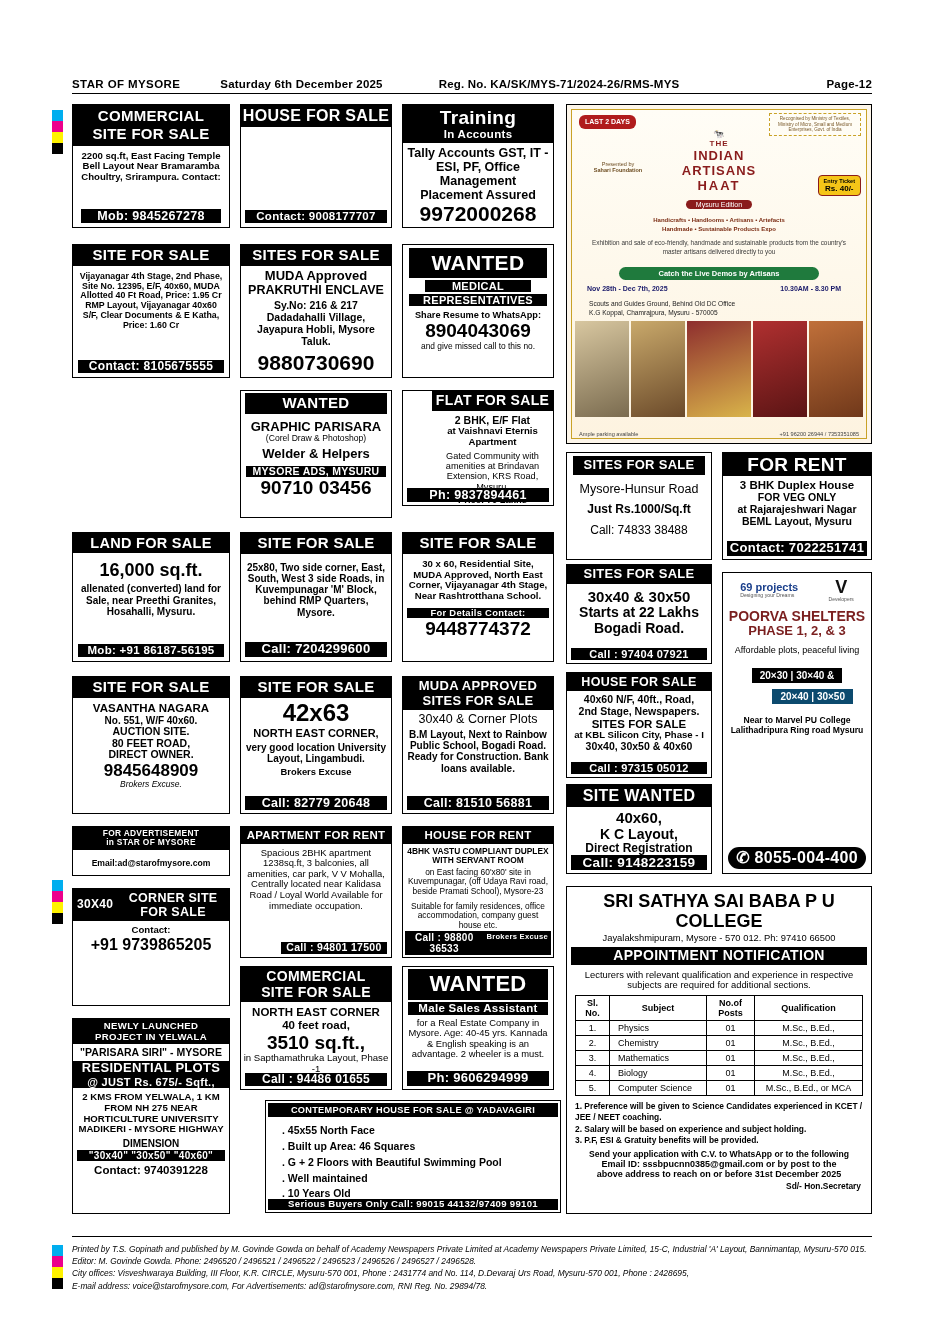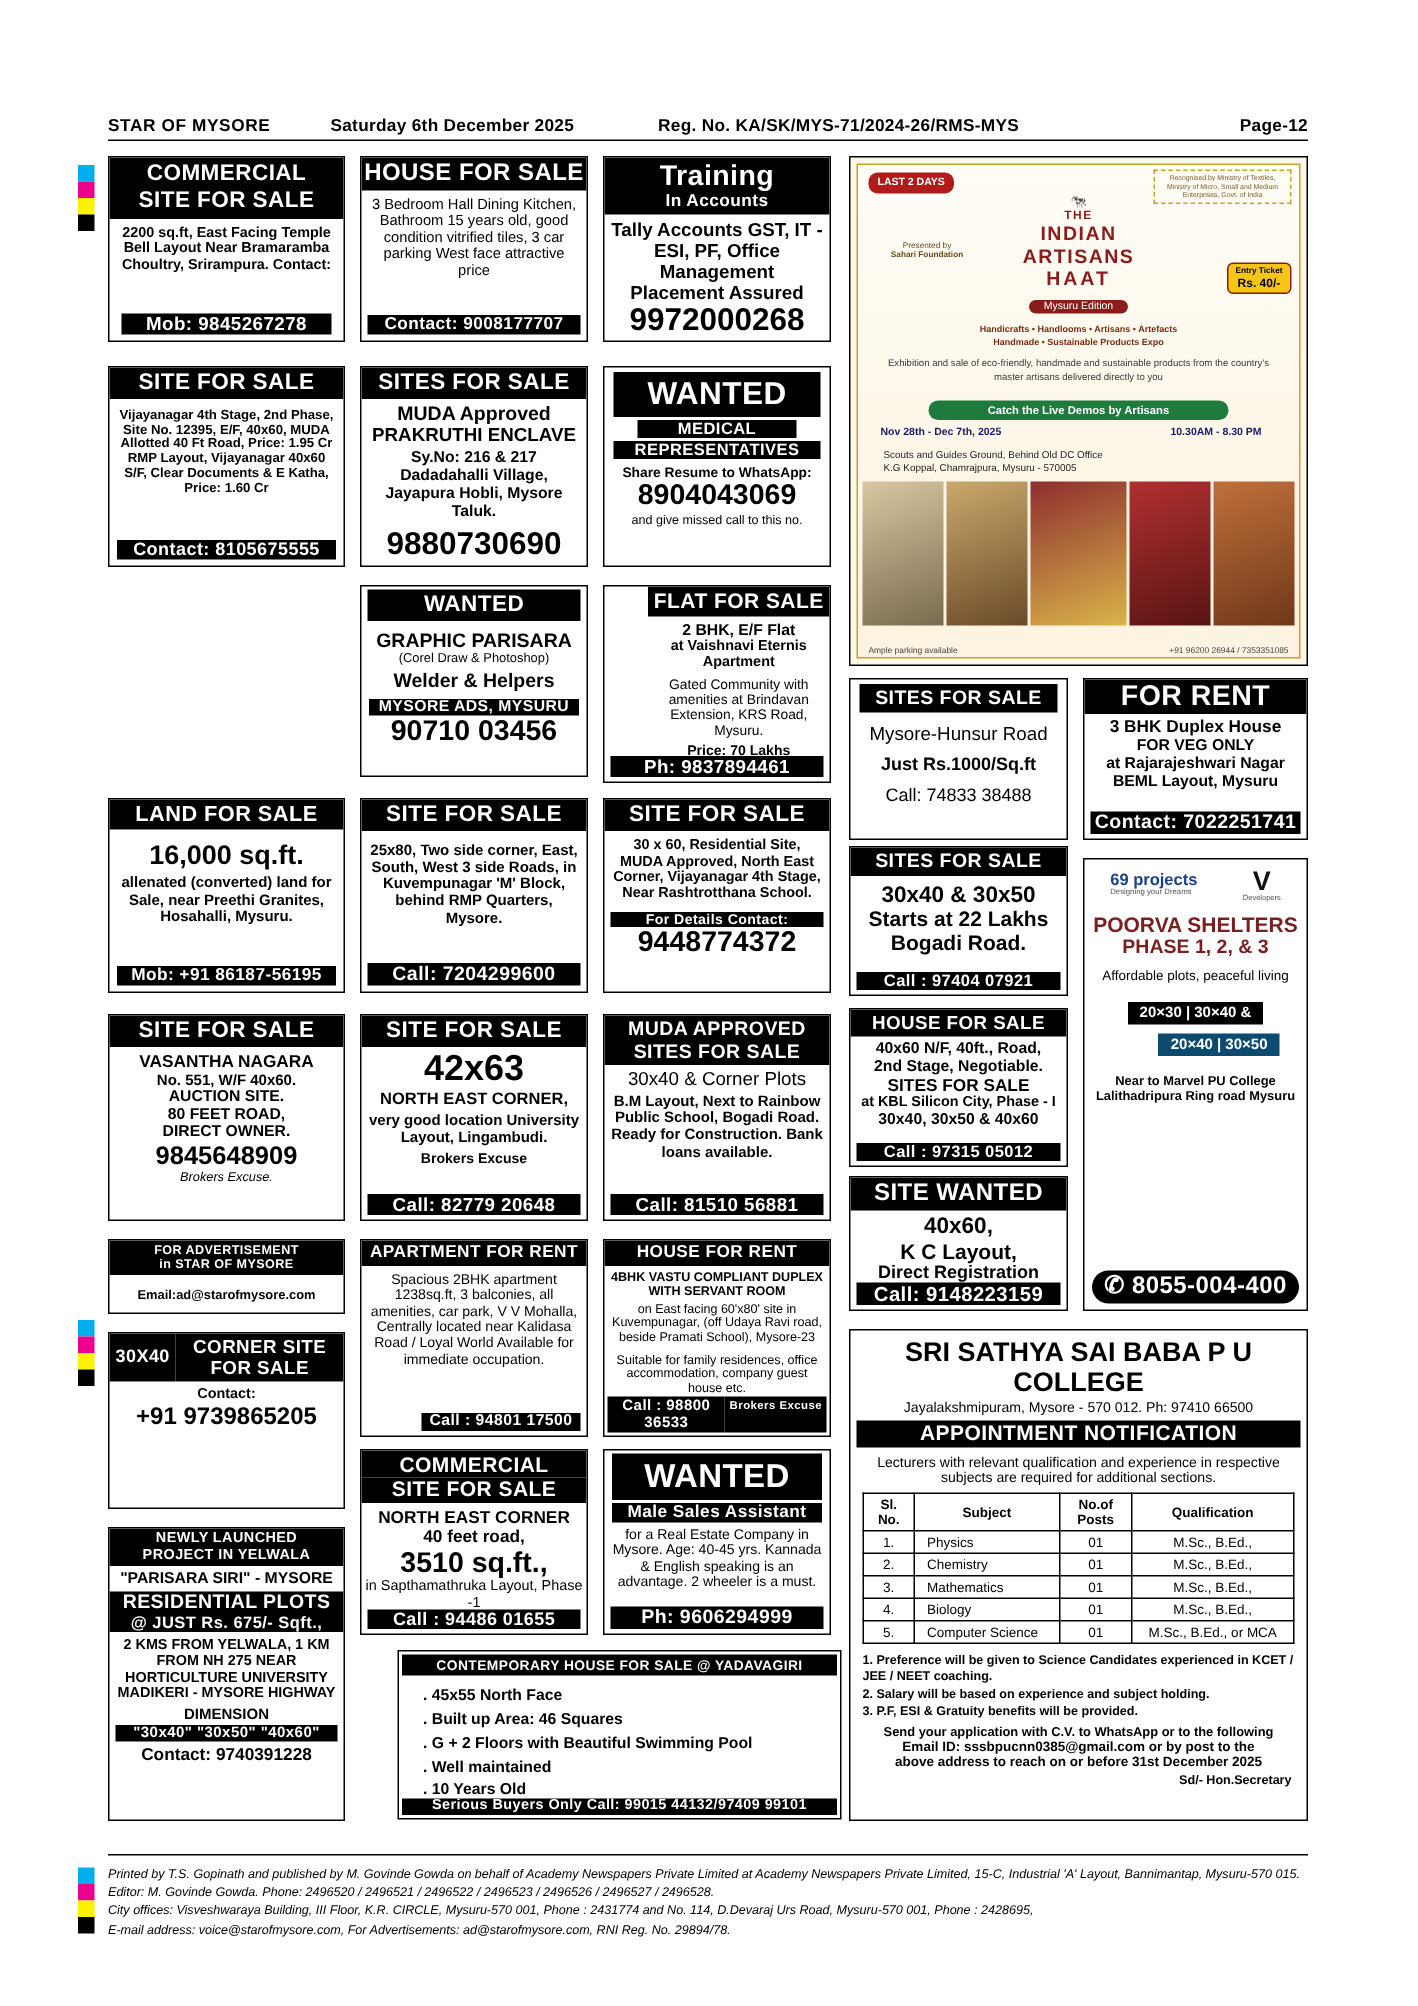--- a/index.html
+++ b/index.html
@@ -172,21 +172,20 @@
     <div class="blk" style="font-size:13px; margin-top:2px;">RESIDENTIAL PLOTS</div>
     <div class="blk" style="font-size:11px;">@ JUST Rs. 675/- Sqft.,</div>
     <div class="pad" style="font-size:9.6px; font-weight:bold; padding-top:4px;">2 KMS FROM YELWALA, 1 KM FROM NH 275 NEAR HORTICULTURE UNIVERSITY MADIKERI - MYSORE HIGHWAY</div>
     <div style="font-size:10px; font-weight:bold;">DIMENSION</div>
     <div class="blk" style="font-size:10px; margin:1px 4px;">"30x40" "30x50" "40x60"</div>
     <div style="font-size:11.5px; font-weight:bold; padding-top:2px;">Contact: 9740391228</div>
   </div>
 
   <div class="ad" style="left:240px; top:104px; width:152px; height:124px;">
     <div class="blk" style="font-size:16px; padding:2px 0;">HOUSE FOR SALE</div>
-    <div class="pad" style="font-size:9.8px; padding-top:5px;">3 Bedroom Hall Dining Kitchen, Bathroom 15 years old, good condition vitrified tiles, 3 car parking West face attractive price</div>
     <div class="blk" style="font-size:11.5px; position:absolute; left:4px; right:4px; bottom:4px;">Contact: 9008177707</div>
   </div>
 
   <div class="ad" style="left:240px; top:244px; width:152px; height:134px;">
     <div class="blk" style="font-size:15px; padding:2px 0;">SITES FOR SALE</div>
     <div style="font-size:13px; font-weight:bold; padding-top:3px;">MUDA Approved</div>
     <div style="font-size:12.5px; font-weight:bold;">PRAKRUTHI ENCLAVE</div>
     <div class="pad" style="font-size:10.5px; font-weight:bold;">Sy.No: 216 &amp; 217 Dadadahalli Village, Jayapura Hobli, Mysore Taluk.</div>
     <div style="font-size:21px; font-weight:bold; position:absolute; left:0; right:0; bottom:2px;">9880730690</div>
   </div>
@@ -252,21 +251,21 @@
 
   <div class="ad" style="left:402px; top:244px; width:152px; height:134px;">
     <div class="blk" style="font-size:21px; padding:3px 0; margin:3px 6px 0;">WANTED</div>
     <div class="blk" style="font-size:11px; margin:2px 22px 0;">MEDICAL</div>
     <div class="blk" style="font-size:11px; margin:2px 6px 0;">REPRESENTATIVES</div>
     <div style="font-size:9.2px; font-weight:bold; padding-top:4px;">Share Resume to WhatsApp:</div>
     <div style="font-size:19px; font-weight:bold;">8904043069</div>
     <div style="font-size:8.4px;">and give missed call to this no.</div>
   </div>
 
-  <div class="ad" style="left:402px; top:390px; width:152px; height:132px;padding-left:29px;">
+  <div class="ad" style="left:402px; top:390px; width:152px; height:116px;padding-left:29px;">
     <div class="blk" style="font-size:14px; padding:2px 0;">FLAT FOR SALE</div>
     <div style="font-size:10.5px; font-weight:bold; padding-top:4px;">2 BHK, E/F Flat</div>
     <div style="font-size:9.6px; font-weight:bold;">at Vaishnavi Eternis Apartment</div>
     <div class="pad" style="font-size:9.2px;">Gated Community with amenities at Brindavan Extension, KRS Road, Mysuru.</div>
     <div style="font-size:9.4px; font-weight:bold;">Price: 70 Lakhs (Negotiable)</div>
     <div class="blk" style="font-size:12.5px; position:absolute; left:4px; right:4px; bottom:3px;">Ph: 9837894461</div>
   </div>
 
   <div class="ad" style="left:402px; top:532px; width:152px; height:130px;">
     <div class="blk" style="font-size:15px; padding:2px 0;">SITE FOR SALE</div>
@@ -377,21 +376,21 @@
     <div class="blk" style="font-size:13px; padding:2px 0;">SITES FOR SALE</div>
     <div style="font-size:15px; font-weight:bold; padding-top:5px;">30x40 &amp; 30x50</div>
     <div style="font-size:14px; font-weight:bold;">Starts at 22 Lakhs</div>
     <div style="font-size:14px; font-weight:bold;">Bogadi Road.</div>
     <div class="blk" style="font-size:11px; position:absolute; left:4px; right:4px; bottom:3px;">Call : 97404 07921</div>
   </div>
 
   <div class="ad" style="left:566px; top:672px; width:146px; height:106px;">
     <div class="blk" style="font-size:12.5px; padding:2px 0;">HOUSE FOR SALE</div>
     <div style="font-size:10.5px; font-weight:bold; padding-top:3px;">40x60 N/F, 40ft., Road,</div>
-    <div style="font-size:10.5px; font-weight:bold;">2nd Stage, Negotiable.</div>
+    <div style="font-size:10.5px; font-weight:bold;">2nd Stage, Newspapers.</div>
     <div style="font-size:11.5px; font-weight:bold;">SITES FOR SALE</div>
     <div style="font-size:9.6px; font-weight:bold;">at KBL Silicon City, Phase - I</div>
     <div style="font-size:10.5px; font-weight:bold;">30x40, 30x50 &amp; 40x60</div>
     <div class="blk" style="font-size:11px; position:absolute; left:4px; right:4px; bottom:3px;">Call : 97315 05012</div>
   </div>
 
   <div class="ad" style="left:566px; top:784px; width:146px; height:90px;">
     <div class="blk" style="font-size:16px; padding:2px 0;">SITE WANTED</div>
     <div style="font-size:15px; font-weight:bold; padding-top:3px;">40x60,</div>
     <div style="font-size:14px; font-weight:bold;">K C Layout,</div>

